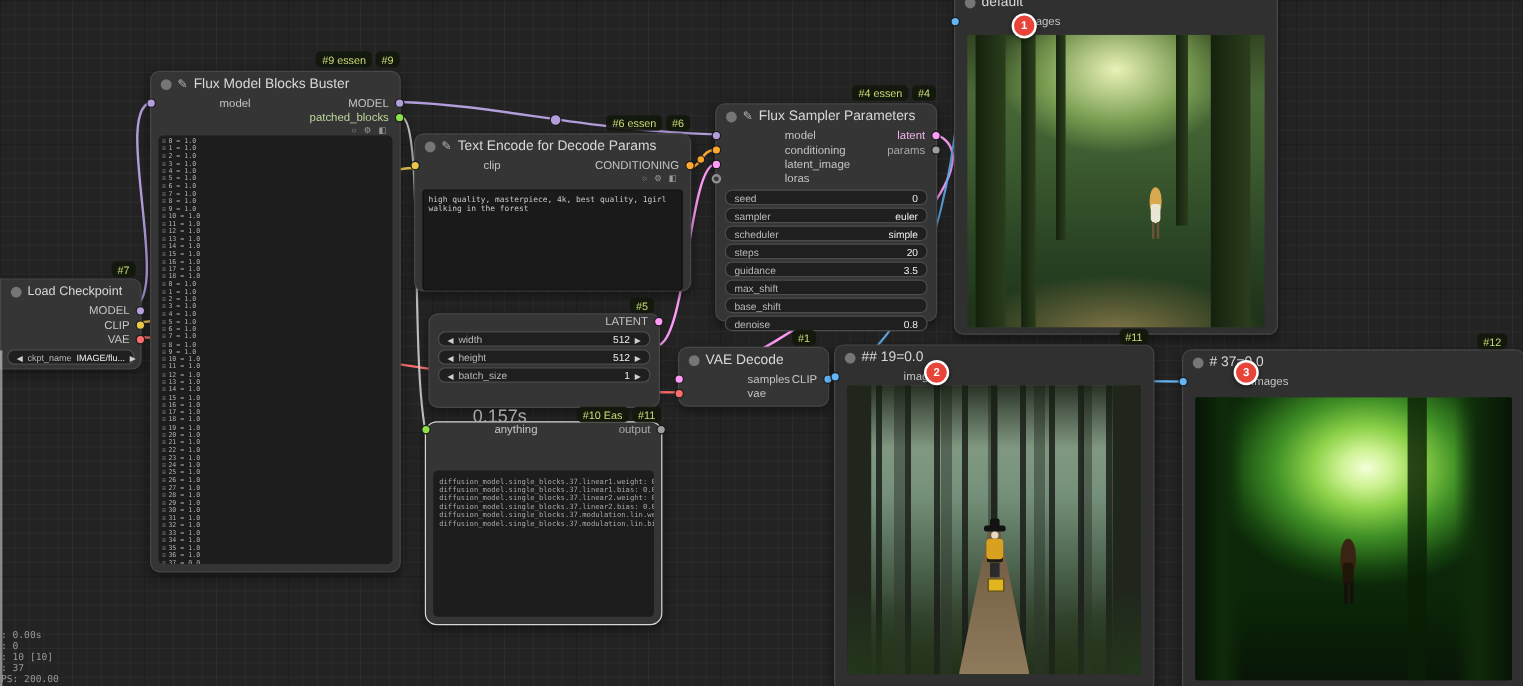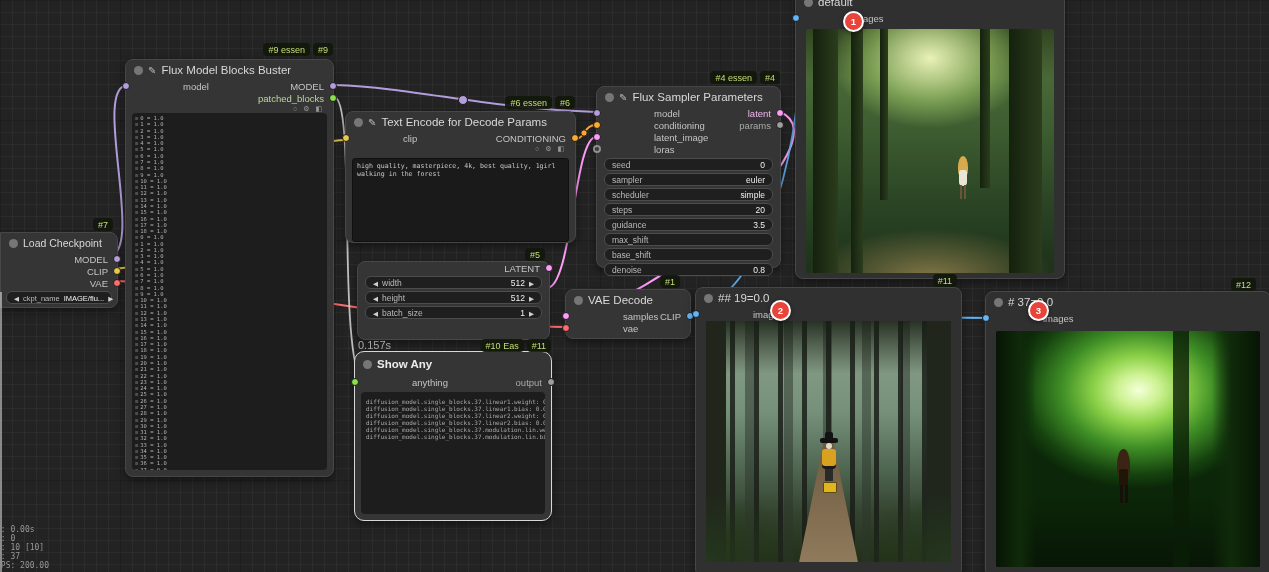--- a/index.html
+++ b/index.html
@@ -51,21 +51,21 @@
            font-size:6.6px;line-height:8px;padding:3px 4px;overflow:hidden;}
   .outtxt{position:absolute;left:6px;right:6px;background:#1d1d1d;border-radius:4px;
           font-family:"DejaVu Sans Mono",monospace;color:#a8a8a8;font-size:6px;
           line-height:7px;padding:6px 5px;overflow:hidden;white-space:nowrap;}
   .badges{position:absolute;display:flex;gap:3px;z-index:4;}
   .pill{height:13px;border-radius:4px;background:rgba(18,24,12,.92);color:#c8dc78;
         font-size:9px;padding:0 5px;display:flex;align-items:center;white-space:nowrap;}
   .obadge{position:absolute;width:17px;height:17px;border-radius:50%;background:#e8443a;
           border:2px solid #fff;color:#fff;font-size:9.5px;font-weight:bold;z-index:5;
           display:flex;align-items:center;justify-content:center;box-shadow:0 1px 4px rgba(0,0,0,.5);}
-  .timer{position:absolute;font-size:11px;color:#a8a8a8;z-index:4;}
+  .timer{position:absolute;font-size:15px;color:#a8a8a8;z-index:4;margin-left:36px;}
   .stats{position:absolute;left:-4px;bottom:2px;z-index:6;
          font-family:"DejaVu Sans Mono",monospace;font-size:8px;line-height:9px;color:#989898;}
   .imgbox{position:absolute;border-radius:2px;overflow:hidden;}
   
   .img1{background:
      radial-gradient(ellipse 55% 40% at 50% 12%, rgba(242,250,190,.95), rgba(170,212,110,.5) 45%, rgba(0,0,0,0) 72%),
      linear-gradient(180deg, rgba(18,30,10,.55), rgba(0,0,0,0) 20%),
      radial-gradient(ellipse 70% 28% at 50% 102%, rgba(150,132,80,.85), rgba(60,70,40,0) 72%),
      linear-gradient(180deg,#55733d 0%,#3d5c30 42%,#2a4424 72%,#1d3119 100%);}
   .trunk{position:absolute;top:0;bottom:0;background:linear-gradient(90deg,#14210e,#2b3d1c);}
@@ -549,24 +549,20 @@
     <span class="lft">vae</span>
   </div>
 </div>
 
 <div class="timer" style="left:358px;top:339px;">0.157s</div>
 <div class="node sel" style="left:354px;top:351px;width:196px;height:168px;border-radius:10px;">
   <div class="badges" style="right:0;top:-13px;">
       <span class="pill">#10 Eas</span>
       <span class="pill">#11</span>
     </div>
-  <div class="ntitle b" style="height:24px;">
-    <span class="tdot"></span>
-    <span>Show Any</span>
-  </div>
   <div class="prow">
     <span class="pd in c-green"></span>
     <span class="lft">anything</span>
     <span class="rgt" style="color:#a9a9a9">output</span>
     <span class="pd out c-gray"></span>
   </div>
   <div class="outtxt" style="top:40px;bottom:6px;">
       <div>diffusion_model.single_blocks.37.linear1.weight: 0.0</div>
       <div>diffusion_model.single_blocks.37.linear1.bias: 0.0</div>
       <div>diffusion_model.single_blocks.37.linear2.weight: 0.0</div>

